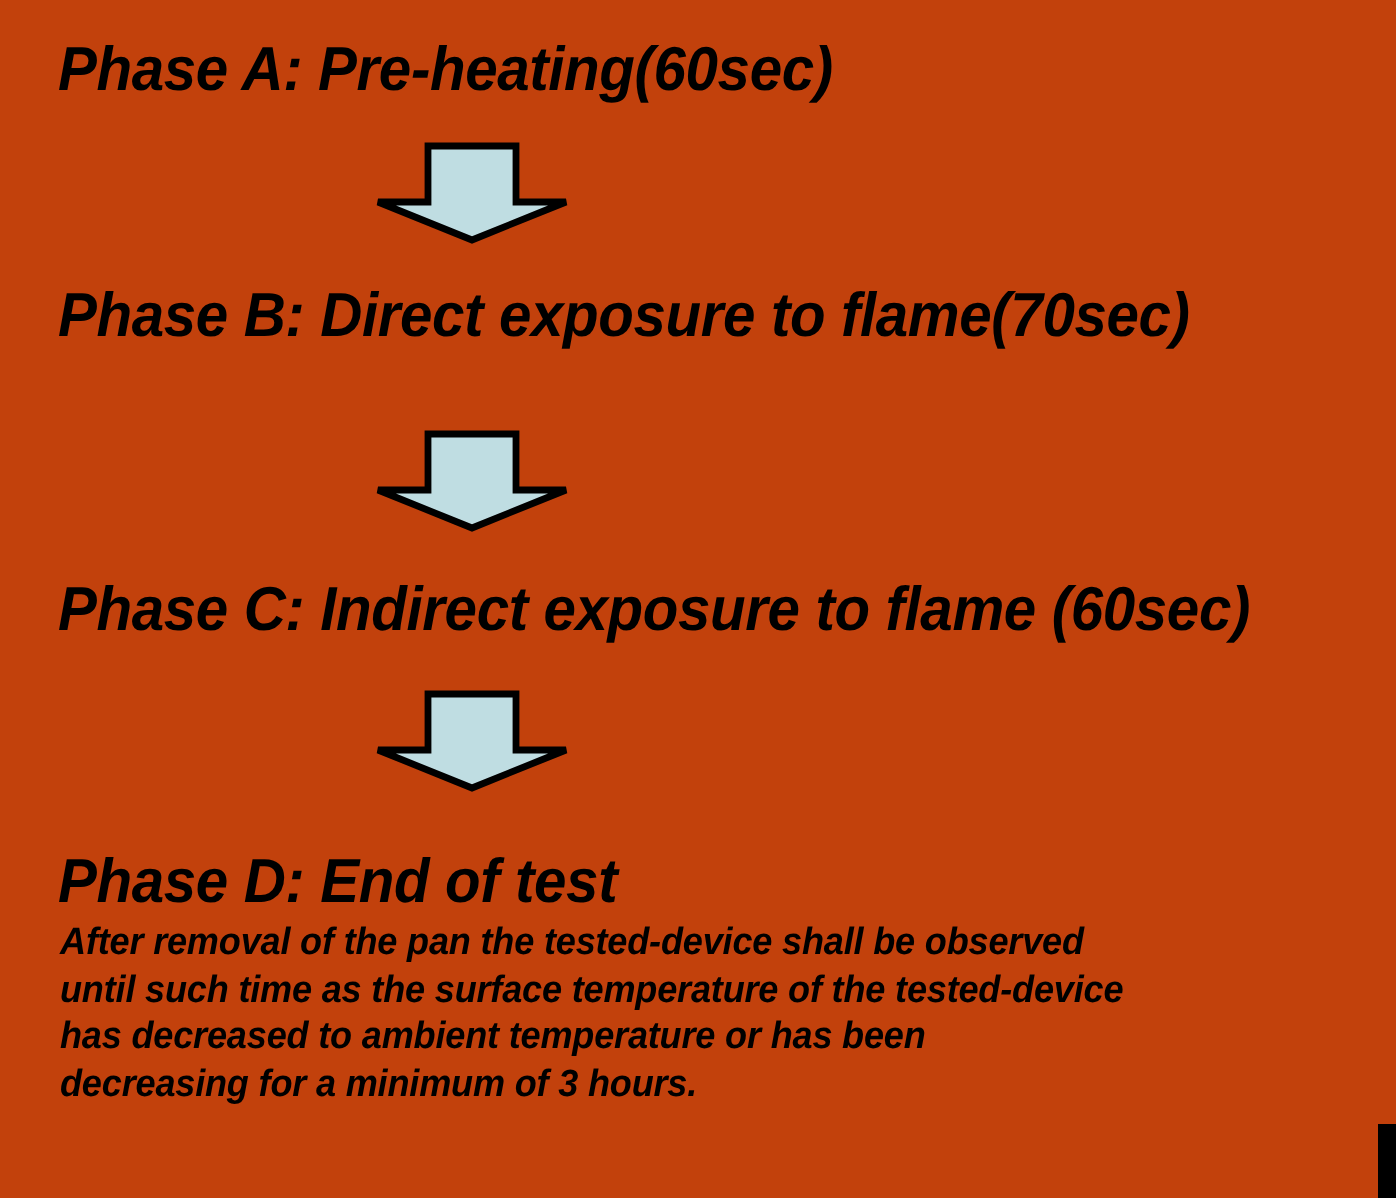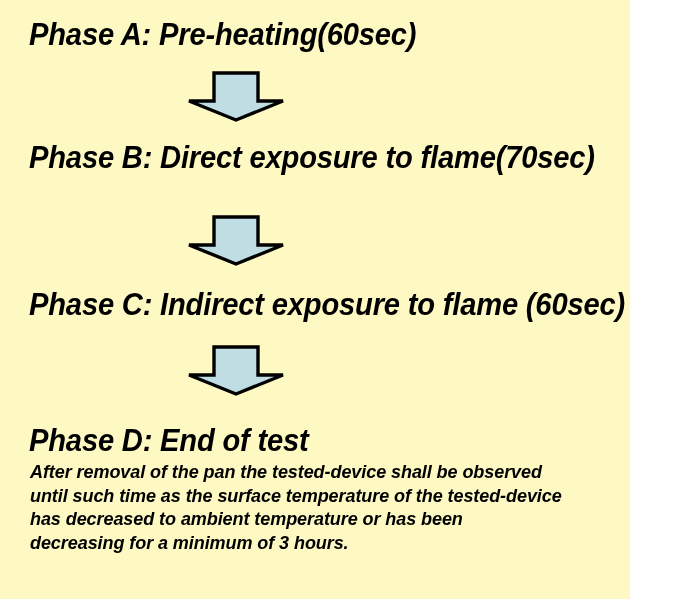--- a/index.html
+++ b/index.html
@@ -2,23 +2,23 @@
 <html><head>
 <meta charset="utf-8">
 <style>
   html, body {
     margin: 0;
     padding: 0;
     background: #ffffff;
   }
   #canvas {
     position: relative;
-    width: 630px;
+    width: 698px;
     height: 599px;
-    background: #fef9c3;
+    background: #c2410c;
     overflow: hidden;
     font-family: "Liberation Sans", sans-serif;
   }
   .phase-heading {
     position: absolute;
     left: 29px;
     white-space: nowrap;
     font-weight: bold;
     font-style: italic;
     color: #000000;

